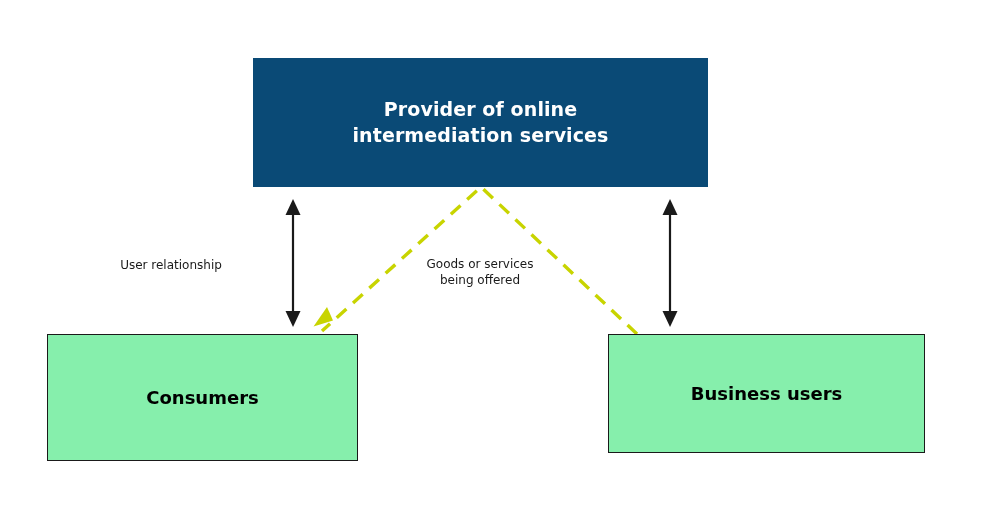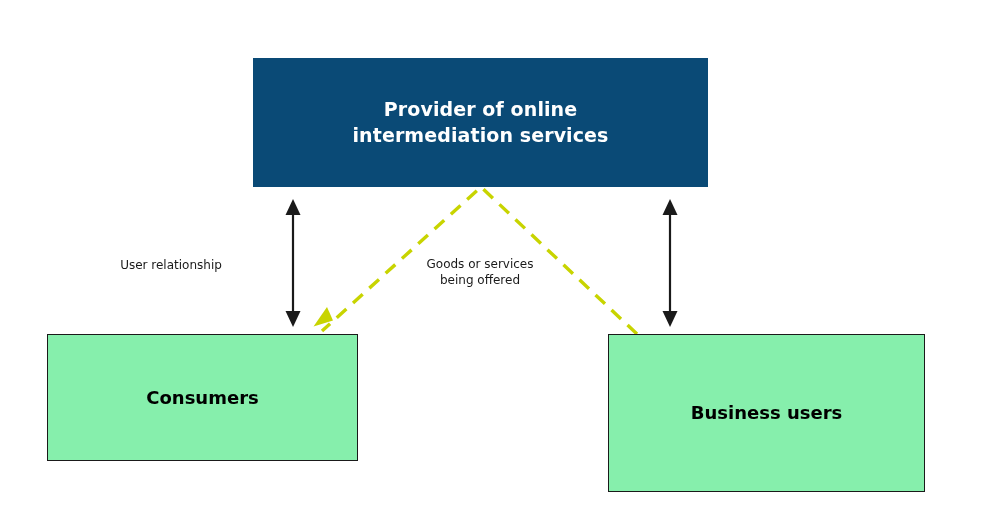--- a/index.html
+++ b/index.html
@@ -53,21 +53,21 @@
   .box-consumers {
     left: 47px;
     top: 334px;
     width: 311px;
     height: 127px;
   }
   .box-business {
     left: 608px;
     top: 334px;
     width: 317px;
-    height: 158px;
+    height: 119px;
   }
   .box-outline .box-label {
     color: #000000;
     font-weight: bold;
     font-size: 18px;
     line-height: 1.3;
   }
 
   
   .conn-label {

